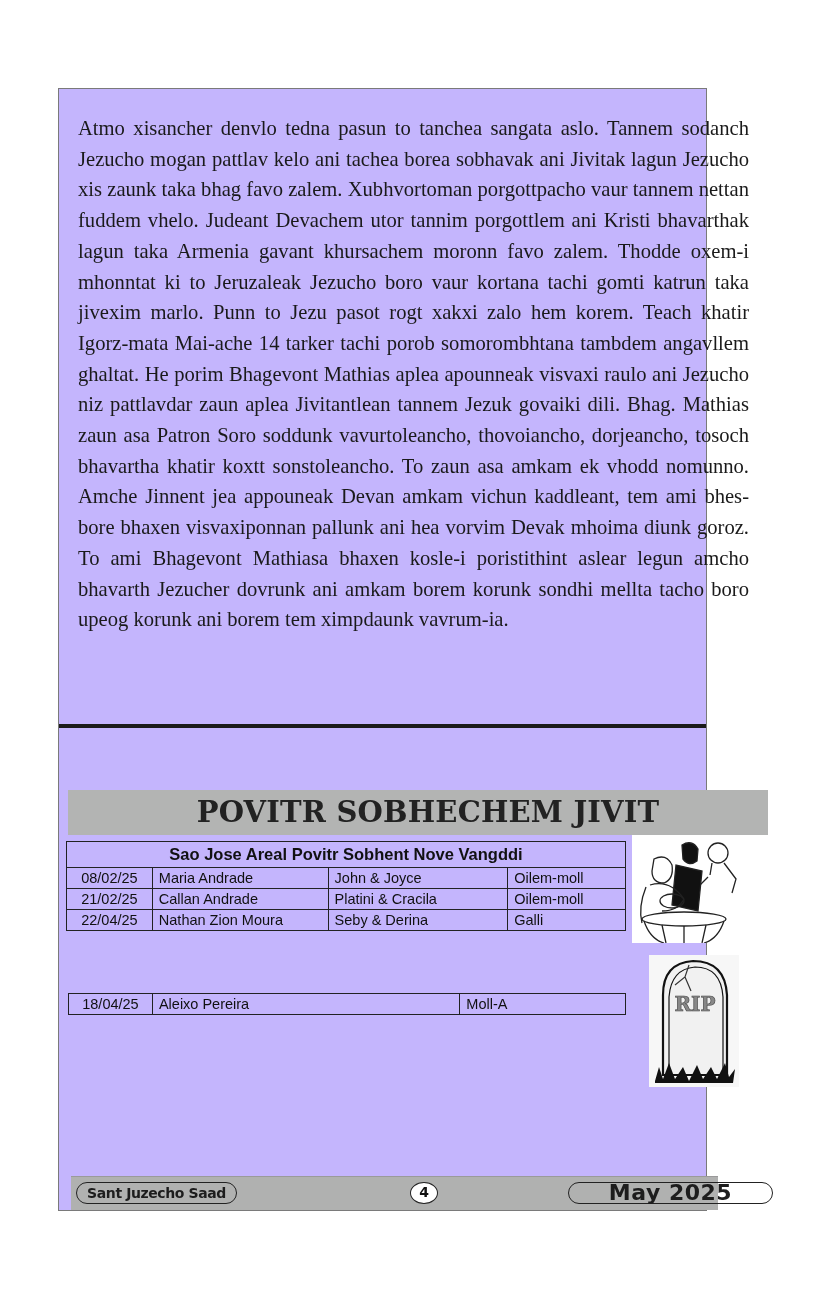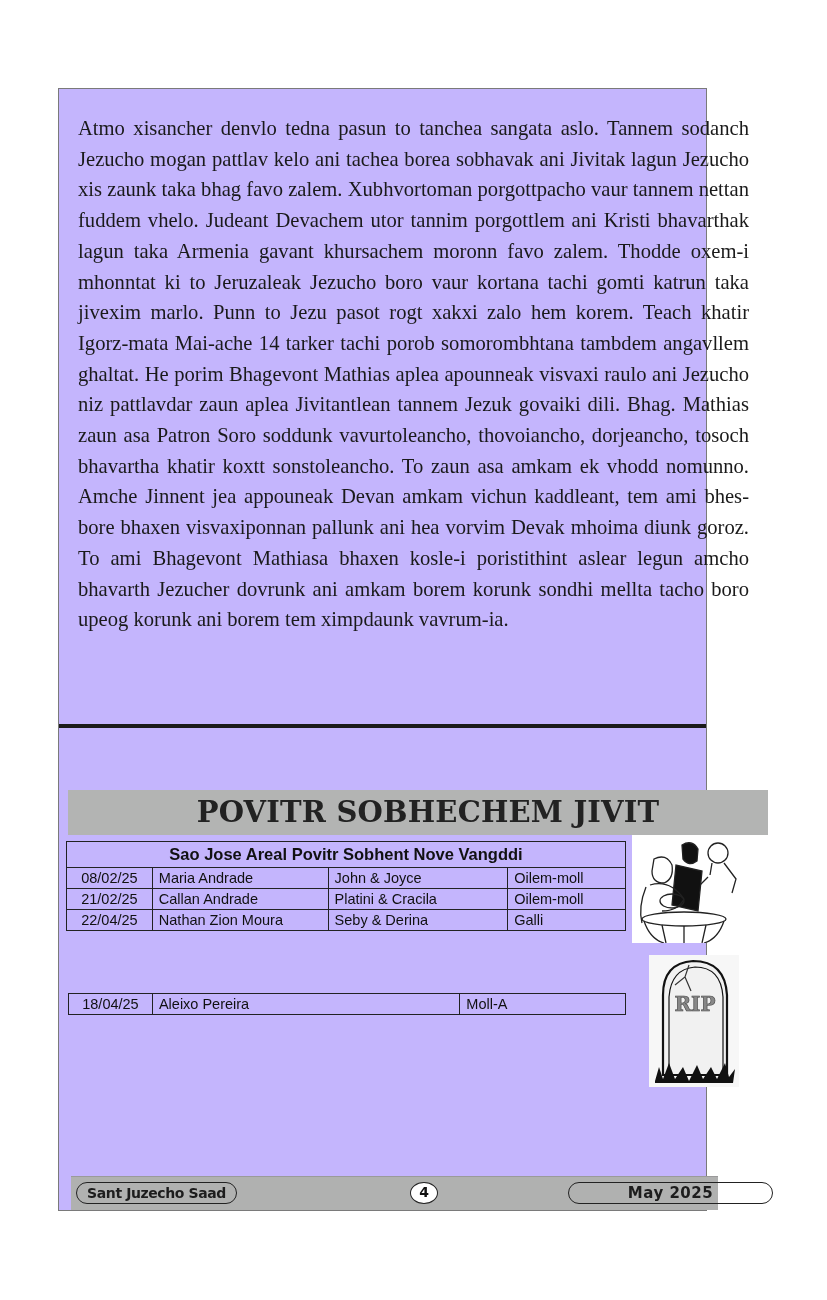--- a/index.html
+++ b/index.html
@@ -46,21 +46,21 @@
   .footer {
     position: absolute; left: 0; bottom: 0; width: 100%; height: 33px;
     background: #b0b1b0; border-top: 1px solid #9a9a9a; margin-left: 12px;
   }
   .pill {
     position: absolute; border: 1.5px solid #222; border-radius: 14px; height: 22px;
     top: 5px; box-sizing: border-box; text-align: center;
     font-family: "DejaVu Sans", "Liberation Sans", sans-serif; font-weight: bold; color: #1d1d1d;
   }
   .pill.left { left: 5px; width: 161px; font-size: 14px; line-height: 20px; letter-spacing: -0.4px; }
-  .pill.right { left: 497px; width: 205px; font-size: 15px; line-height: 20px; letter-spacing: 0.5px; }
+  .pill.right { left: 497px; width: 205px; font-size: 22px; line-height: 20px; letter-spacing: 0.5px; }
   .page-num {
     position: absolute; left: 339px; top: 5px; width: 28px; height: 22px; box-sizing: border-box;
     border: 1.5px solid #222; border-radius: 50%; background: #fff; text-align: center;
     font-family: "DejaVu Sans", sans-serif; font-weight: bold; font-size: 14px; line-height: 19px; color: #111;
   }
 </style>
 </head>
 <body>
 
 <div class="frame">

